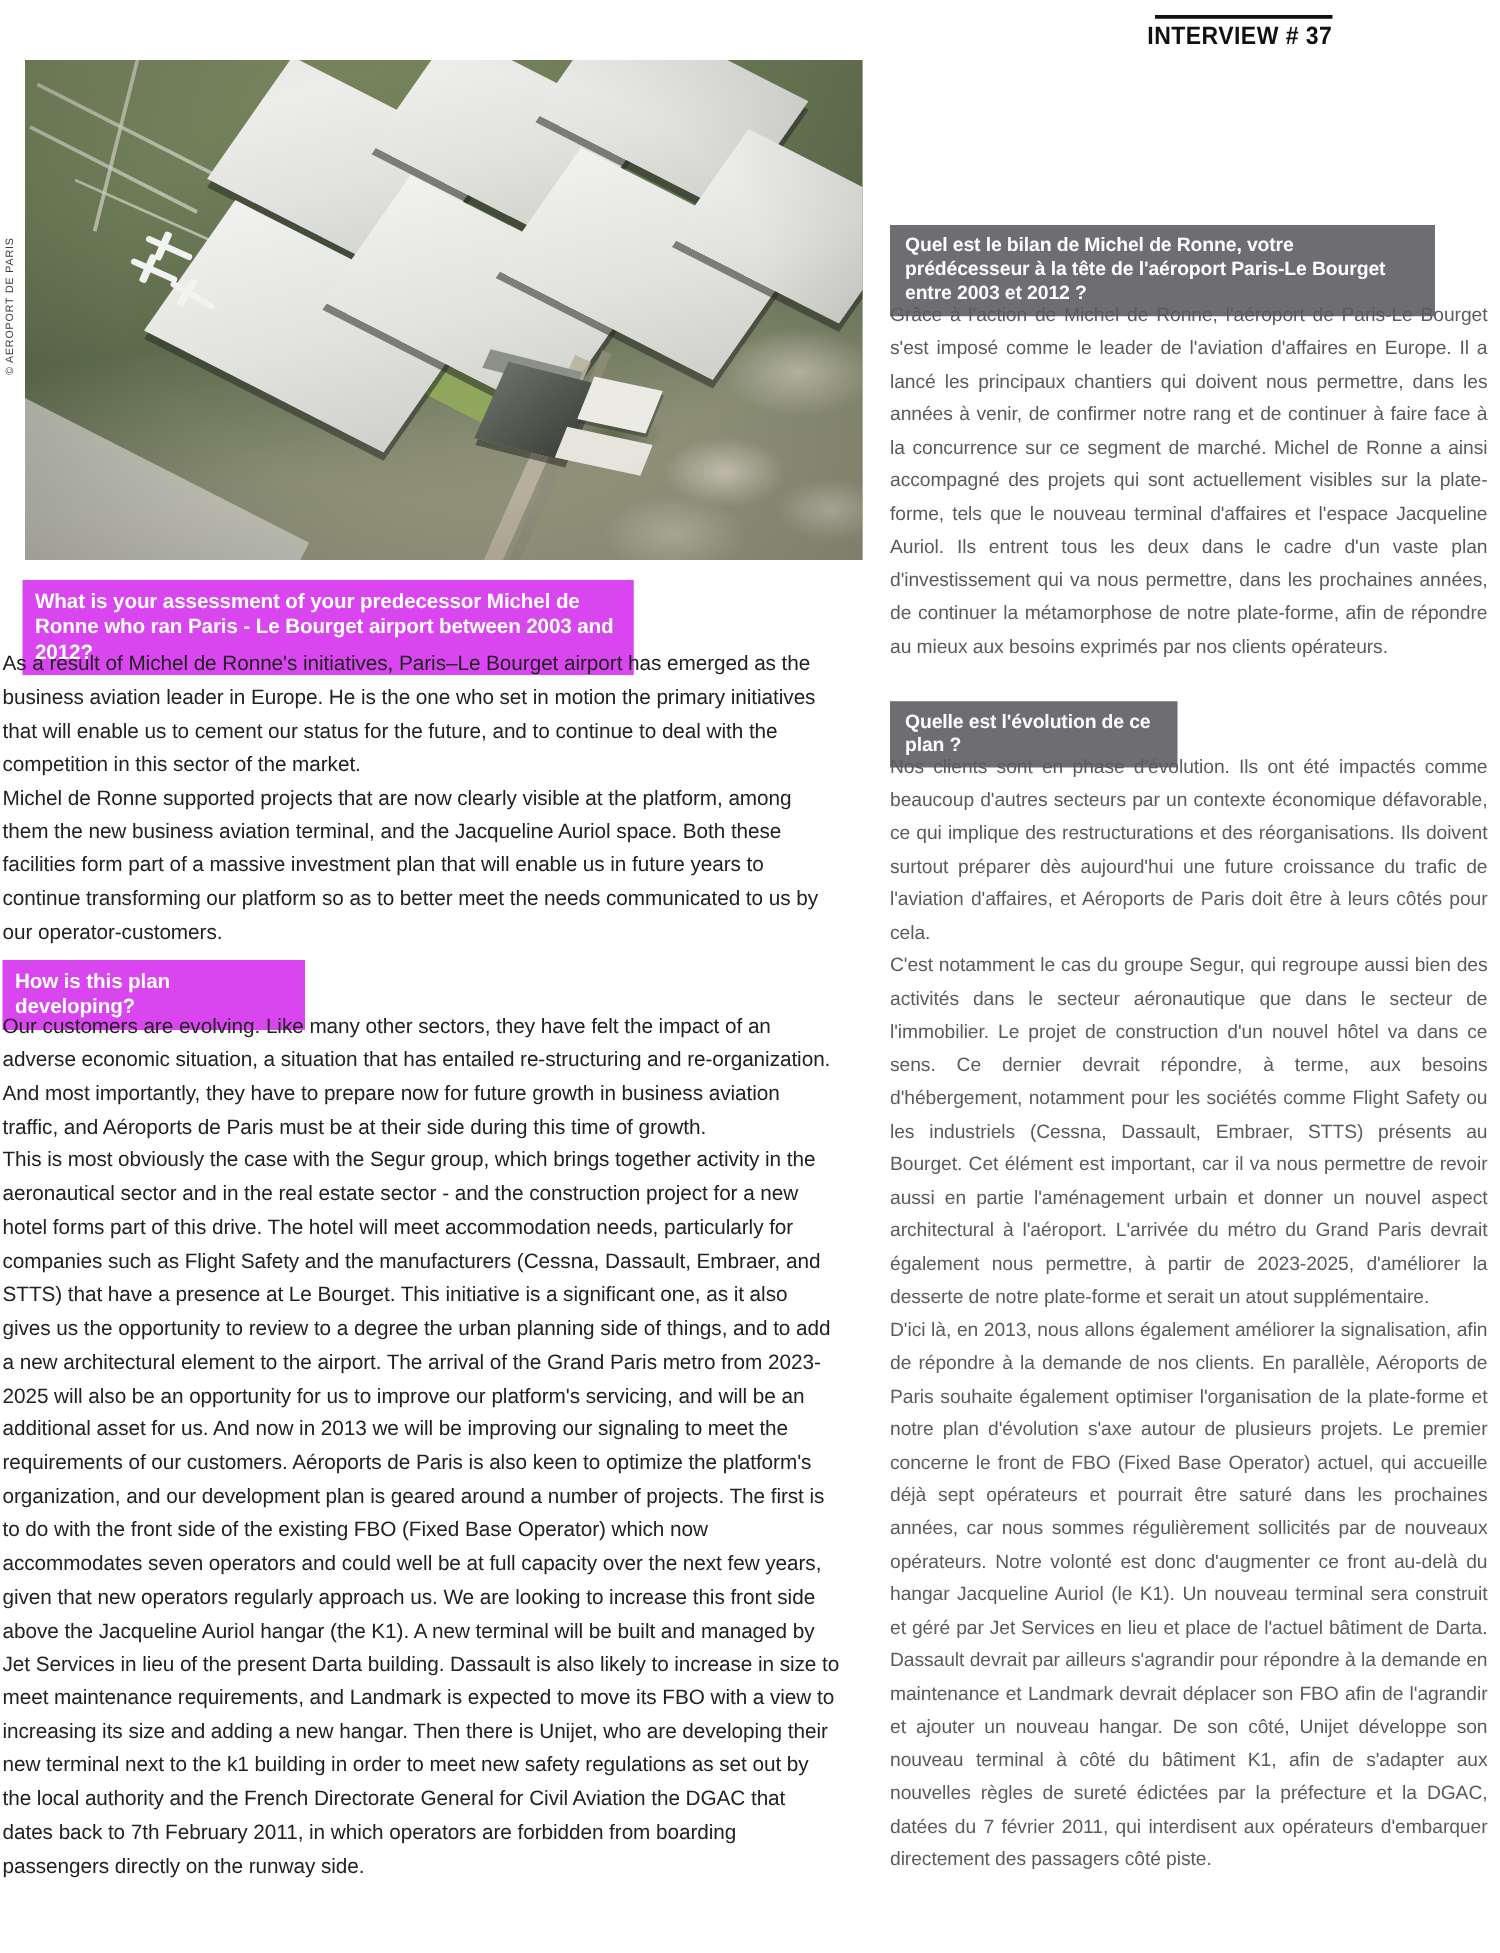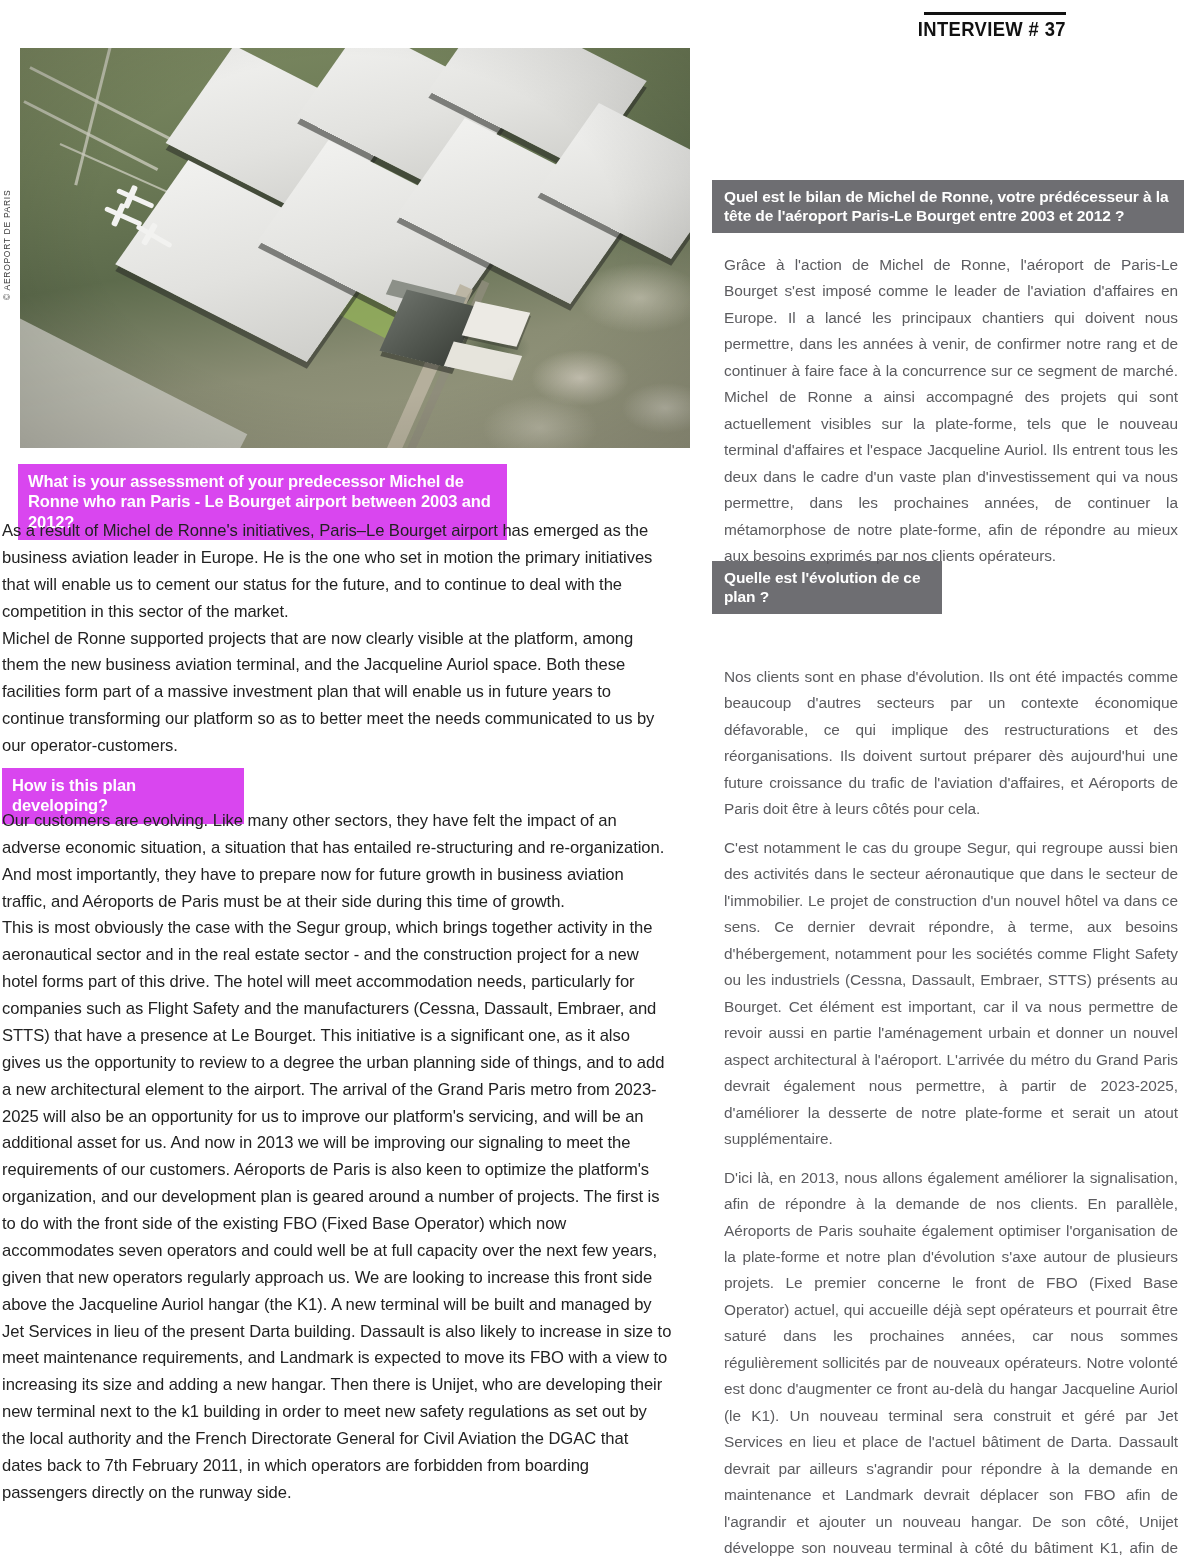--- a/index.html
+++ b/index.html
@@ -226,21 +226,21 @@
   }
   .qbar.grey {
     background: #6e6e72;
     padding: 7px 10px 8px 12px;
     font-size: 15.5px;
     letter-spacing: -0.1px;
   }
 
   #q-left-1  { left: 18px;  top: 464px;  width: 489px; }
   #q-left-2  { left: 2px;  top: 768px;  width: 242px; }
-  #q-right-1 { left: 712px; top: 180px;  width: 472px; }
+  #q-right-1 { left: 712px; top: 180px;  width: 436px; }
   #q-right-2 { left: 712px; top: 561px;  width: 230px; }
 
   
   .col {
     position: absolute;
     box-sizing: border-box;
   }
   #col-left  { left: 2px;  top: 518px; width: 670px; }
   #col-right { left: 712px; top: 240px; width: 478px; }
 
@@ -249,21 +249,21 @@
     line-height: 1.62;
     color: #222;
     margin: 0 0 0 0;
     text-align: left;
     letter-spacing: -0.05px;
   }
   #col-right .para {
     font-size: 15.4px;
     line-height: 1.72;
     color: #5b5b5f;
-    margin: 12px;
+    margin: 0;
     text-align: justify;
     letter-spacing: -0.05px;
   }
   .spacer-left-2 { height: 48px; }
   .spacer-right-2 { height: 70px; }
 </style>
 </head>
 <body>
 
 <div class="page-header">

